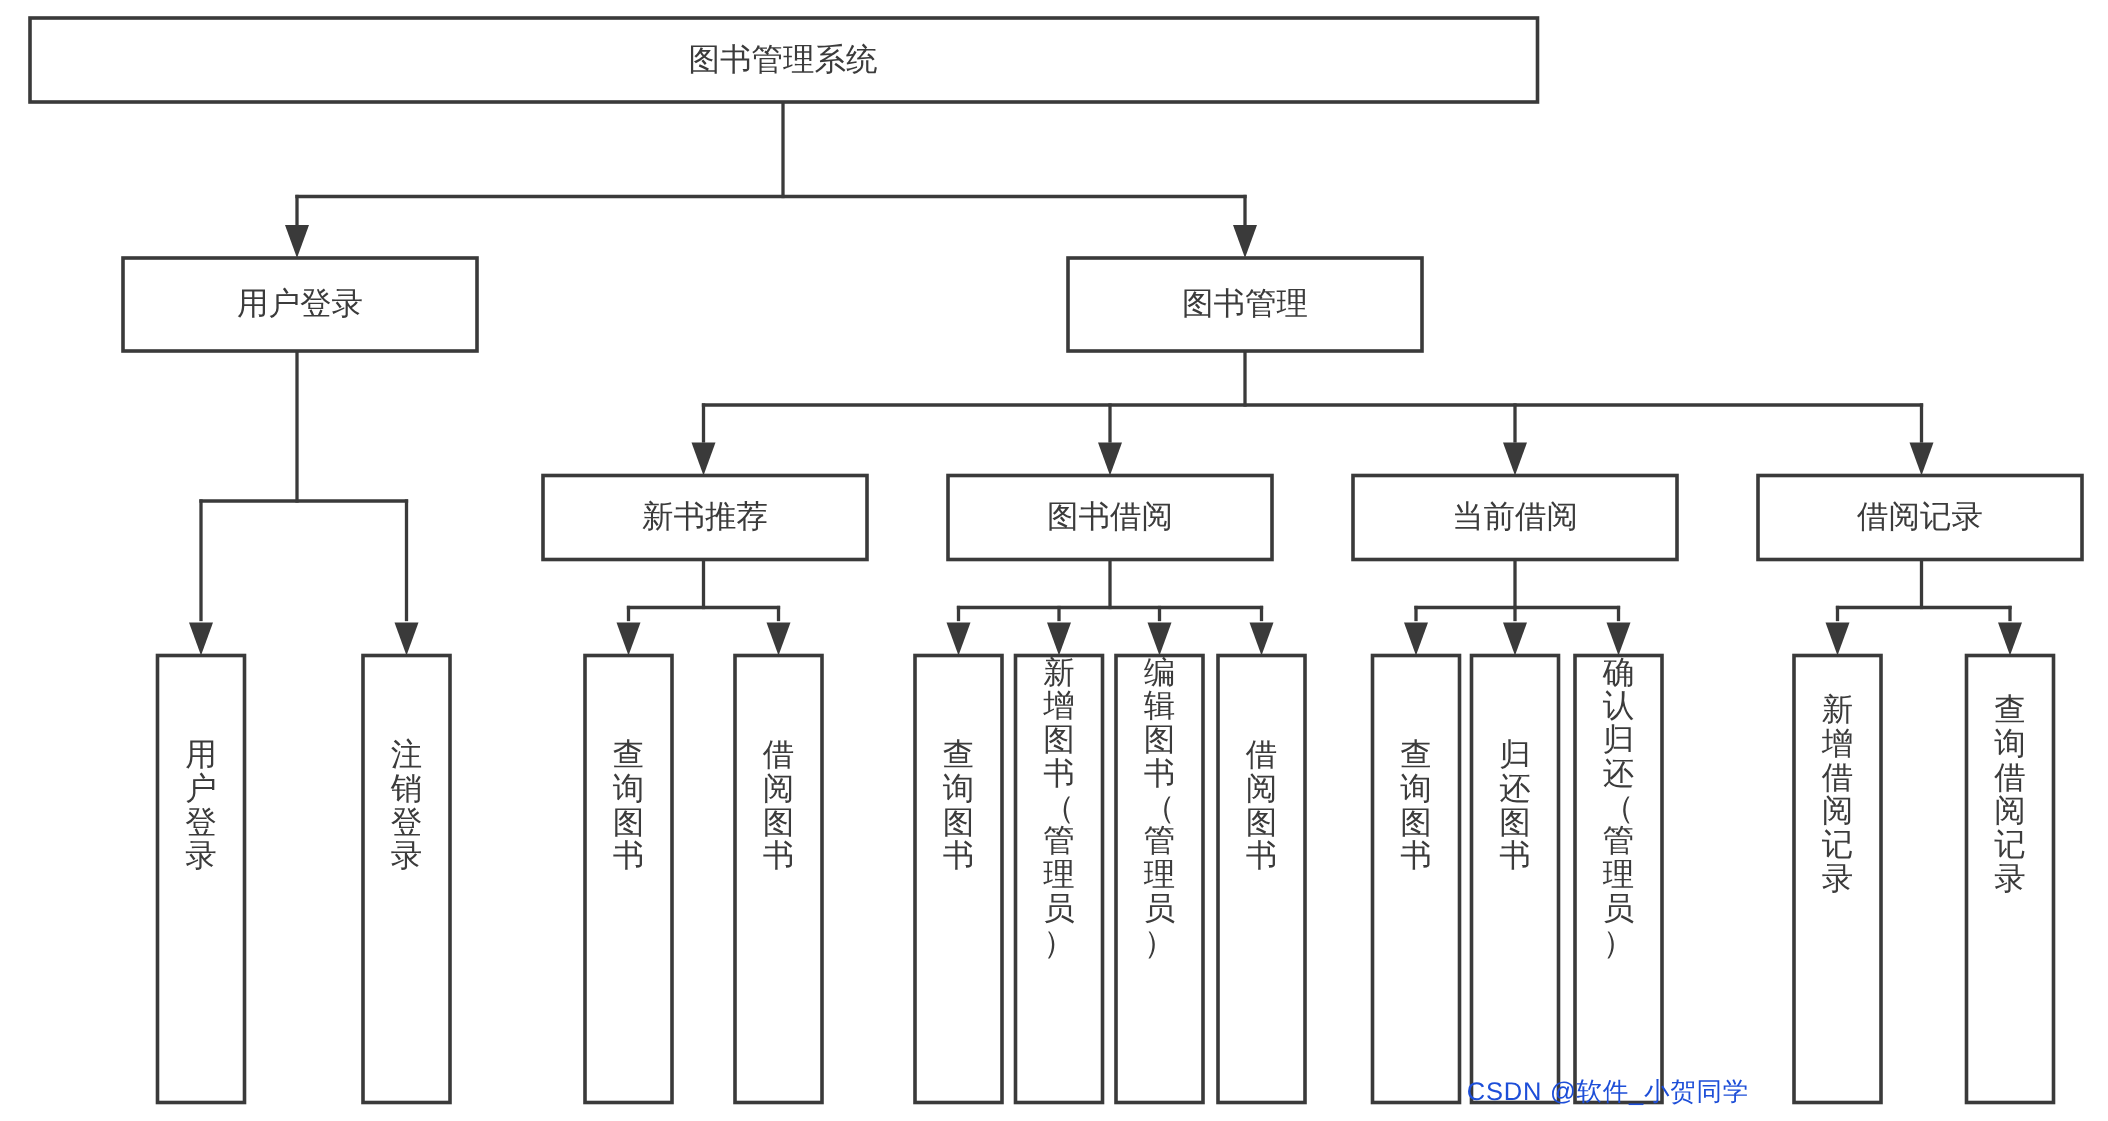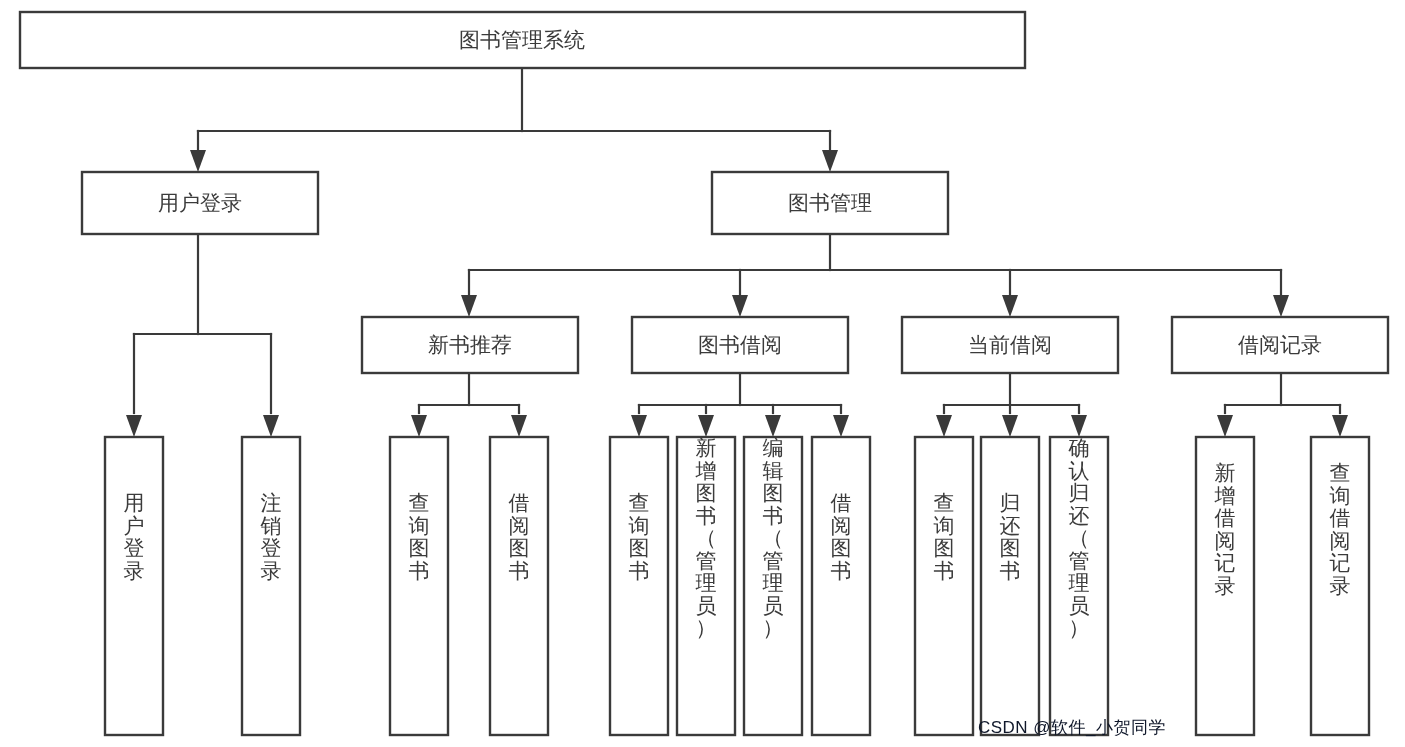--- a/index.html
+++ b/index.html
@@ -55,21 +55,21 @@
     font-size: 21px;
     fill: #3b3b3b;
     text-anchor: middle;
   }
   .watermark {
     position: absolute;
     right: 14px;
     bottom: 8px;
     font-family: "Liberation Sans", "DejaVu Sans", sans-serif;
     font-size: 17px;
-    color: #0f172a;
+    color: #1d4ed8;
     white-space: nowrap;
     letter-spacing: 0.5px;
     pointer-events: none;
   }
 </style>
 </head>
 <body>
 
 <div id="diagram-root">
 

